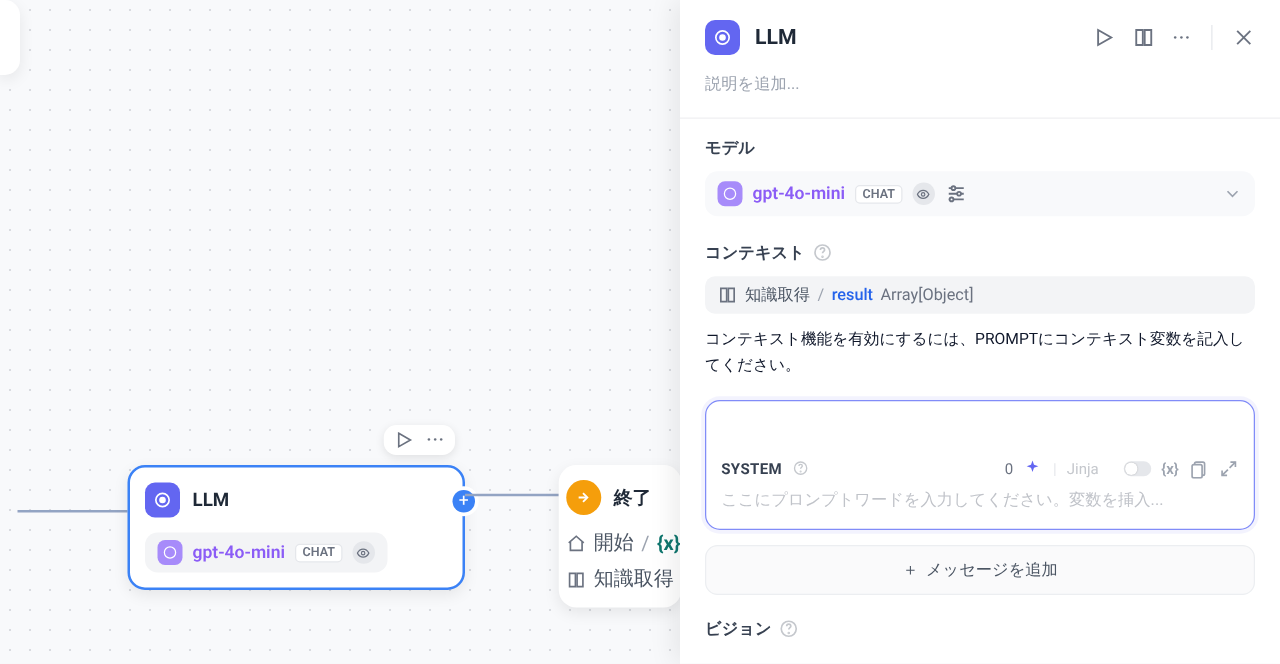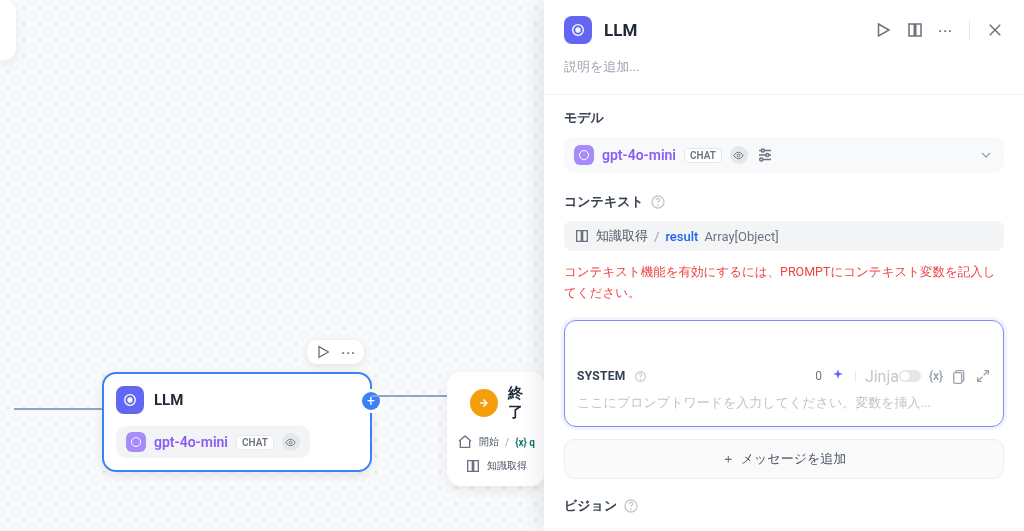--- a/index.html
+++ b/index.html
@@ -131,25 +131,25 @@
   .edge2 {
     position:absolute;
     left:372px; top:395px;
     width: 75px; height:2px;
     background:#93a4c3;
   }
   .node-end {
     left: 447px;
     top: 372px;
     width: 98px;
-    padding: 12px 23px;
+    padding: 12px 6px;
   }
   .node-end .header { display:flex; align-items:center; gap:10px; margin-bottom:12px; }
   .end-rows { display:flex; flex-direction:column; gap:8px; }
-  .end-row { display:flex; align-items:center; gap:6px; color:#4b5563; font-size:10px; white-space:nowrap;justify-content:center; }
+  .end-row { display:flex; align-items:center; gap:6px; color:#4b5563; font-size:16px; white-space:nowrap; }
   .end-row .home-icon { color:#6b7280; }
   .end-row .book-icon { color:#6b7280; }
   .var-q { color:#0f766e; font-weight:700; }
 
   
   .panel {
     position: absolute;
     right: 0;
     top: 0;
     bottom: 0;
@@ -197,41 +197,41 @@
     gap:6px;
     background:#f3f4f6;
     border-radius:8px;
     padding:6px 10px;
     font-size:13px;
   }
   .context-chip .kn { color:#4b5563; }
   .context-chip .slash { color:#9ca3af; }
   .context-chip .res { color:#2563eb; font-weight:500;}
   .context-chip .arr { color:#6b7280; }
-  .warn { color:#ef4444; font-size:12.5px; margin-top:10px; line-height:1.7; }
+  .warn { color:#0f172a; font-size:12.5px; margin-top:10px; line-height:1.7; }
   .prompt-box {
     margin-top:16px;
     border:1.5px solid #818cf8;
     border-radius:12px;
     background:#fff;
     padding:10px 12px 14px 12px;
     box-shadow: 0 0 0 3px rgba(99,102,241,0.08);
   }
   .prompt-head {
     display:flex;
     align-items:center;
     gap:8px;
     font-size:12px;
     margin-top:36px;
   }
   .prompt-head .sys { font-weight:700; color:#374151; letter-spacing:0.3px; }
   .prompt-head .spacer { flex:1; }
   .prompt-head .count { color:#6b7280; font-size:12px; }
   .sparkle { color:#6366f1; }
-  .jinja { color:#c5c8cd; font-size:16px; display:flex; align-items:center; gap:0;}
+  .jinja { color:#c5c8cd; font-size:12px; display:flex; align-items:center; gap:20px;}
   .toggle { width:22px; height:12px; background:#e5e7eb; border-radius:999px; position:relative; }
   .toggle::after{ content:""; position:absolute; left:1px; top:1px; width:10px;height:10px;border-radius:50%;background:#fff; box-shadow:0 0 1px rgba(0,0,0,0.3);}
   .pill-ico { color:#9ca3af; }
   .prompt-body {
     margin-top:8px;
     color:#c0c3c9;
     font-size:13px;
     white-space:nowrap;
     overflow:hidden;
   }

